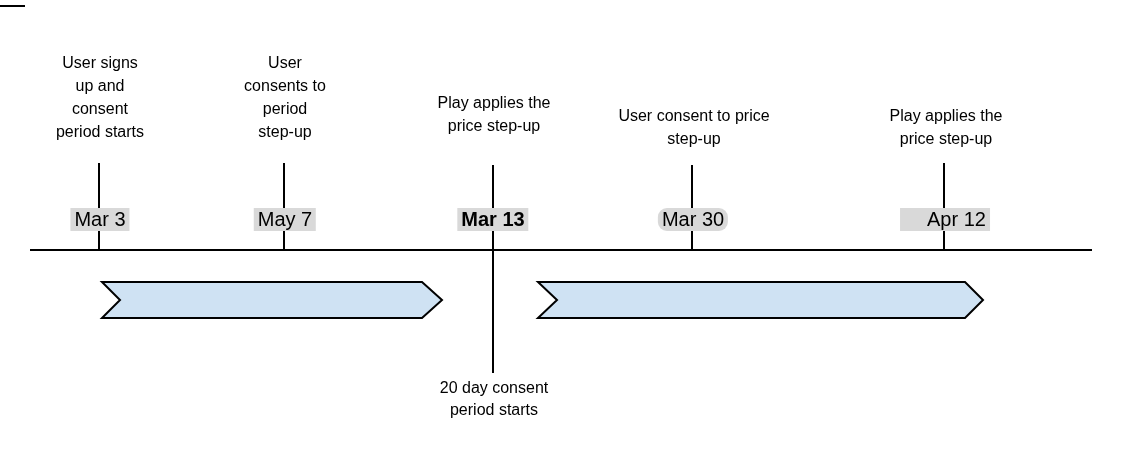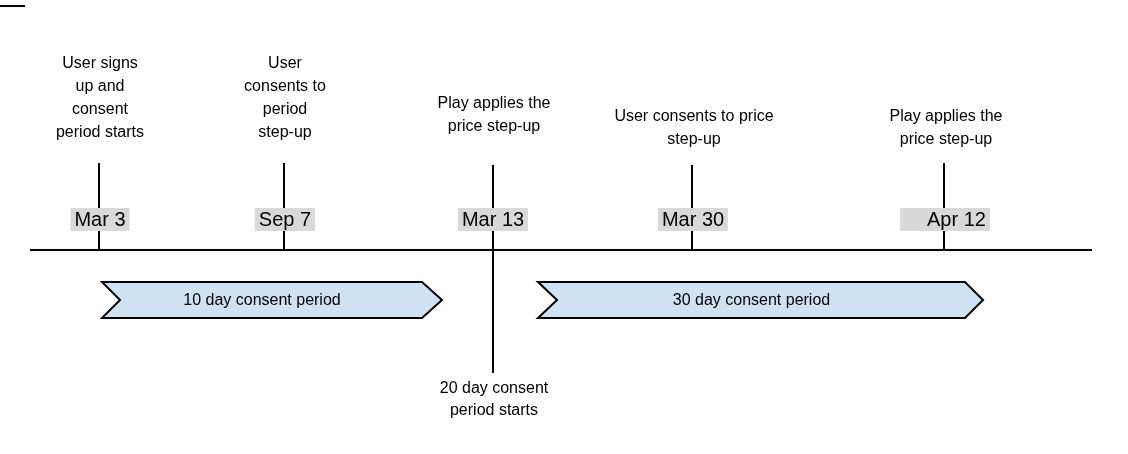--- a/index.html
+++ b/index.html
@@ -101,22 +101,22 @@
   .tick.t4 { left: 943px; top: 163px; height: 87px; }
 
   .evt-label.e0 { left: 25px;  width: 150px; top: 51px; }
   .evt-label.e1 { left: 210px; width: 150px; top: 51px; }
   .evt-label.e2 { left: 404px; width: 180px; top: 91px; }
   .evt-label.e3 { left: 584px; width: 220px; top: 104px; }
   .evt-label.e4 { left: 856px; width: 180px; top: 104px; }
 
   .date-label.d0 { left: 100px; }
   .date-label.d1 { left: 285px; }
-  .date-label.d2 { left: 493px; }
-  .date-label.d3 { left: 693px; }
+  .date-label.d2 { left: 493px; font-weight: bold; }
+  .date-label.d3 { left: 693px; border-radius: 9px; }
   .date-label.d4 { left: 945px; padding-left: 27px; }
 
   .annotation.a0 { left: 404px; width: 180px; top: 377px; }
 </style>
 </head>
 <body>
 
 <div class="canvas">
 
   <div class="corner-mark"></div>
@@ -124,42 +124,40 @@
   <div class="evt-label e0">User signs
 up and
 consent
 period starts</div>
   <div class="evt-label e1">User
 consents to
 period
 step-up</div>
   <div class="evt-label e2">Play applies the
 price step-up</div>
-  <div class="evt-label e3">User consents to price
+  <div class="evt-label e3">User consent to price
 step-up</div>
   <div class="evt-label e4">Play applies the
 price step-up</div>
 
   <div class="tick t0"></div>
   <div class="tick t1"></div>
   <div class="tick t2"></div>
   <div class="tick t3"></div>
   <div class="tick t4"></div>
 
   <div class="date-label d0">Mar 3</div>
-  <div class="date-label d1">Sep 7</div>
+  <div class="date-label d1">May 7</div>
   <div class="date-label d2">Mar 13</div>
   <div class="date-label d3">Mar 30</div>
   <div class="date-label d4">Apr 12</div>
 
   <div class="axis"></div>
 
   <svg class="banners" viewBox="0 0 1128 454" aria-hidden="true">
     <polygon points="102,282 422,282 442,300 422,318 102,318 120,300"></polygon>
     <polygon points="538,282 965,282 983,300 965,318 538,318 557,300"></polygon>
   </svg>
-  <div class="banner-text b1">10 day consent period</div>
-  <div class="banner-text b2">30 day consent period</div>
 
   <div class="annotation a0">20 day consent
 period starts</div>
 
 </div>
 
 </body></html>

